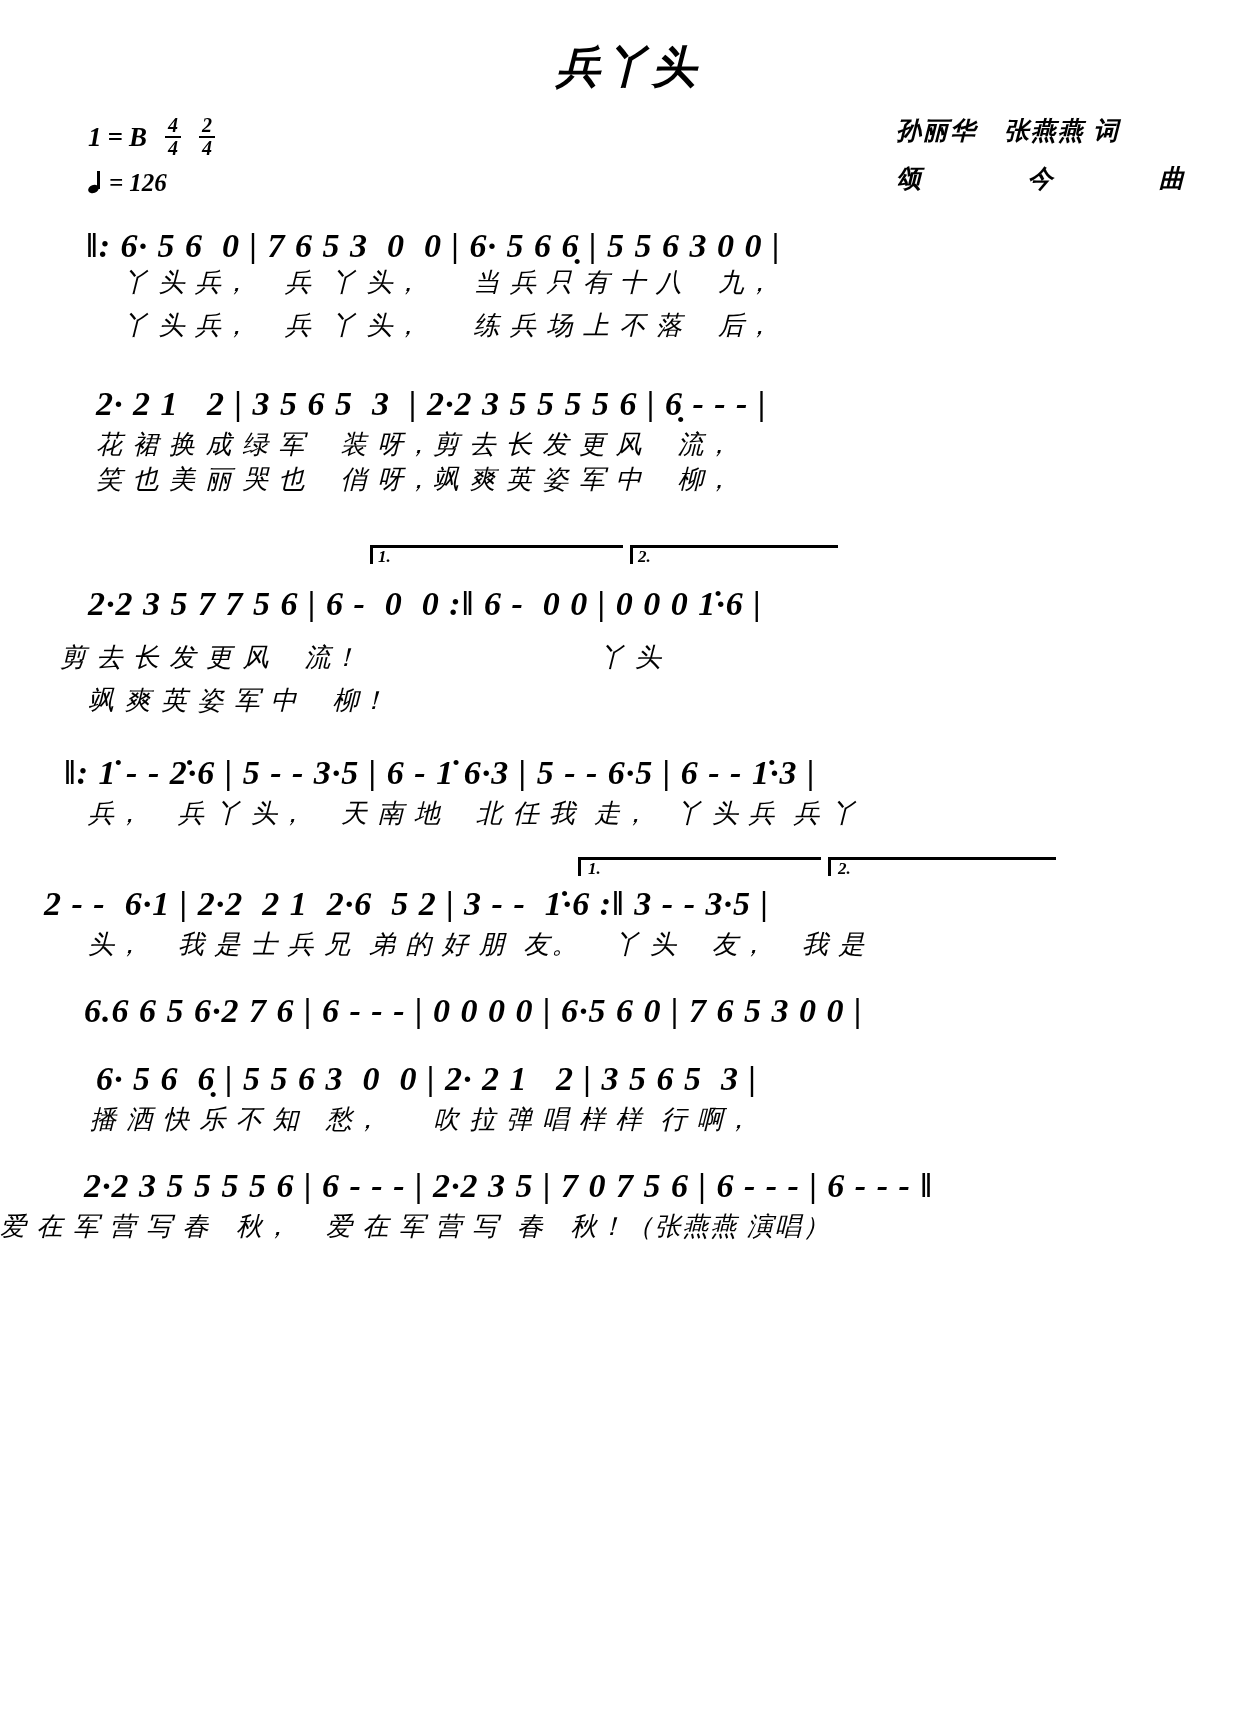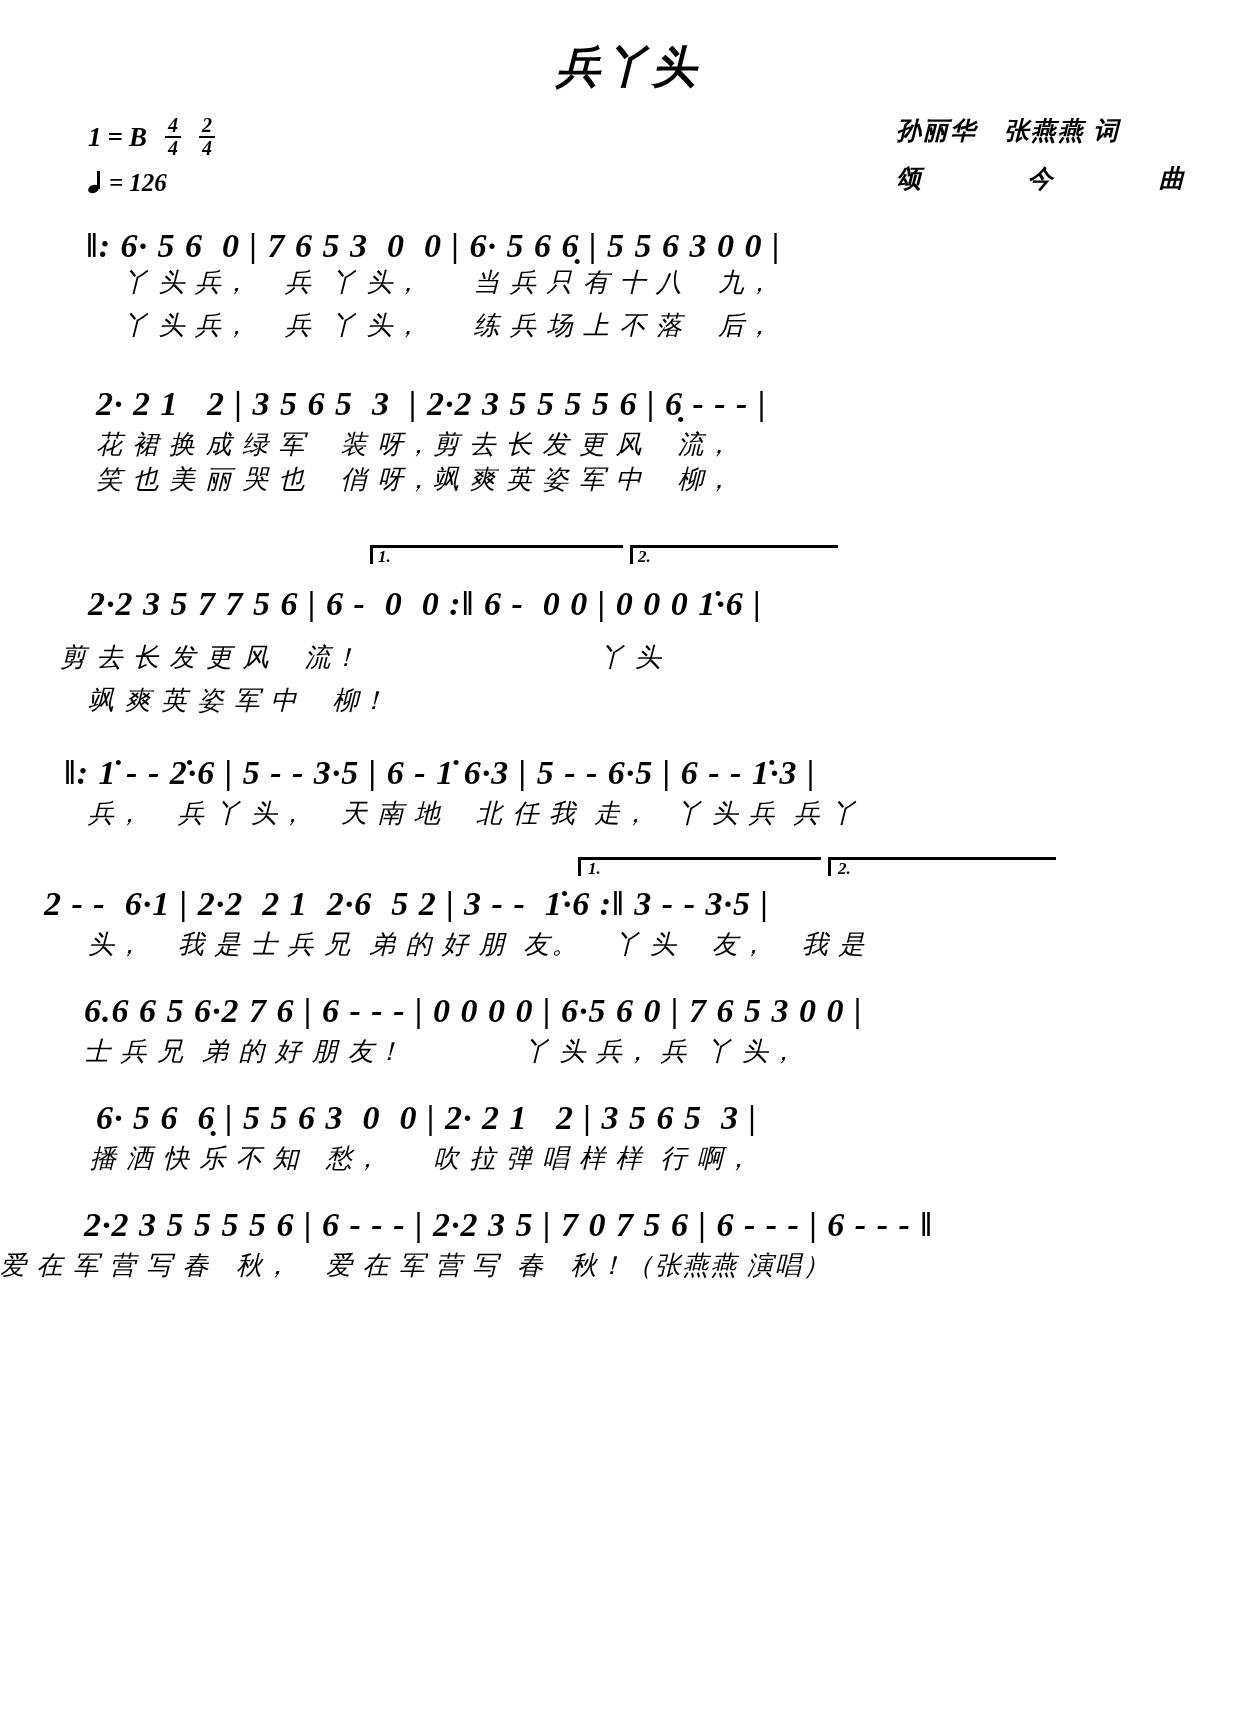--- a/index.html
+++ b/index.html
@@ -205,21 +205,20 @@
       <span class="bracket-num abs" style="left:588px;top:2px">1.</span>
       <div class="repeat-bracket" style="left:828px;top:0;width:225px;"></div>
       <span class="bracket-num abs" style="left:838px;top:2px">2.</span>
     </div>
     <div class="notes" style="padding-left:44px;margin-top:6px">2 - -  6·1 | 2·2  2 1  2·6  5 2 | 3 - -  1̇·6 :‖ 3 - - 3·5 |</div>
     <div class="lyrics" style="padding-left:88px;margin-top:4px">头，    我 是 士 兵 兄  弟 的 好 朋  友。    丫 头    友，    我 是</div>
   </div>
 
   <div class="system" style="margin-top:30px">
     <div class="notes" style="padding-left:84px">6.6 6 5 6·2 7 6 | 6 - - - | 0 0 0 0 | 6·5 6 0 | 7 6 5 3 0 0 |</div>
-    <div class="lyrics" style="padding-left:84px;margin-top:4px">士 兵 兄  弟 的 好 朋 友！              丫 头 兵， 兵  丫 头，</div>
   </div>
 
   <div class="system" style="margin-top:30px">
     <div class="notes" style="padding-left:96px">6· 5 6  6̣ | 5 5 6 3  0  0 | 2· 2 1   2 | 3 5 6 5  3 |</div>
     <div class="lyrics" style="padding-left:90px;margin-top:4px">播 洒 快 乐 不 知   愁，      吹 拉 弹 唱 样 样  行 啊，</div>
   </div>
 
   <div class="system" style="margin-top:30px">
     <div class="notes" style="padding-left:84px">2·2 3 5 5 5 5 6 | 6 - - - | 2·2 3 5 | 7 0 7 5 6 | 6 - - - | 6 - - - ‖</div>
     <div class="lyrics" style="margin-top:4px">爱 在 军 营 写 春   秋，    爱 在 军 营 写  春   秋！（张燕燕 演唱）</div>

